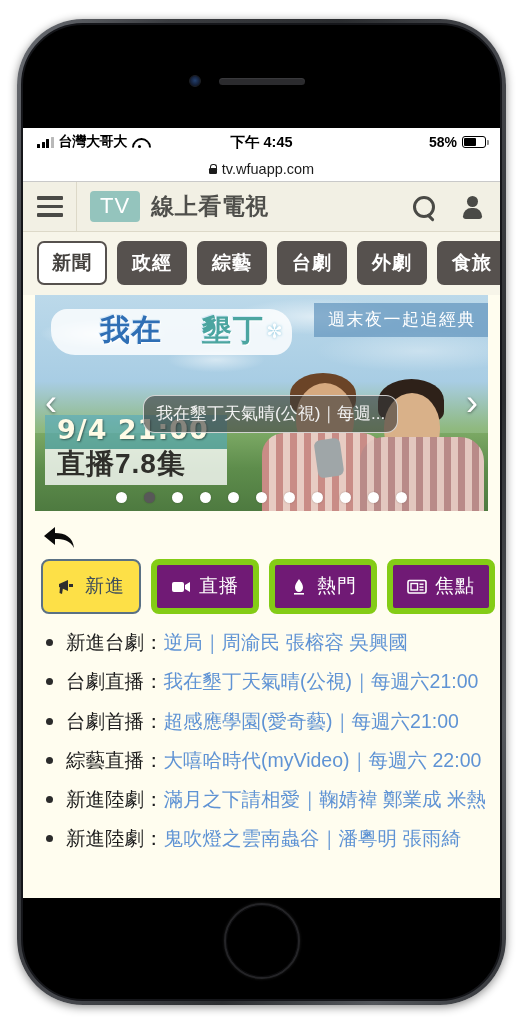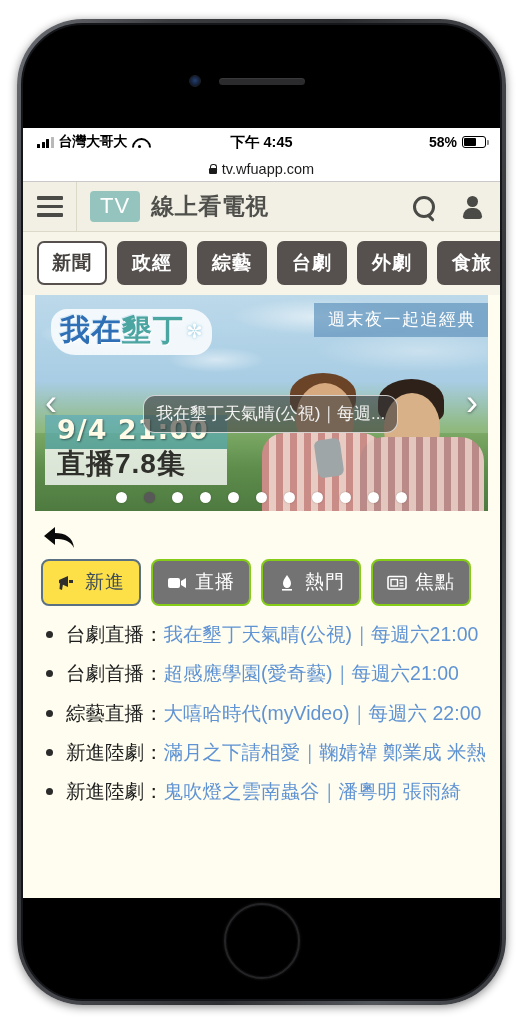--- a/index.html
+++ b/index.html
@@ -183,21 +183,21 @@
   }
   .dt-row { display:flex; align-items:center; }
   .dt-row.r2 { margin-left:54px; margin-top:-2px; }
   .dt-plate {
     background: rgba(255,255,255,.82);
     border-radius: 16px 22px 18px 24px;
     padding: 1px 9px 4px;
     display:flex; align-items:center;
   }
   .dt-w { font-size:30px; font-weight:bold; color:#2f6fb5; letter-spacing:1px; font-family:"DejaVu Sans", sans-serif;
-          text-shadow: 1px 1px 0 #fff, -1px -1px 0 #d6e9f7; }
+          text-shadow: 1px 1px 0 #fff, -1px -1px 0 #d6e9f7; margin-left: 40px; }
   .dt-g { color:#4ba5a0; }
   .dt-flower { color:#ffffff; font-size:20px; margin-left:2px; text-shadow:0 0 3px #7fc2dd; }
 
   .ribbon {
     position:absolute; right:0; top:8px;
     background: rgba(100,150,190,.72);
     color:#fff; font-size:17px; letter-spacing:1.5px;
     padding:5px 12px 6px 14px;
   }
   .schedule-teal {
@@ -243,24 +243,24 @@
   .dot.active { background:#585858; }
 
   
   .backrow { padding: 13px 0 6px 20px; }
   .back-arrow { width:34px; height:26px; position:relative; cursor:pointer; }
   .back-arrow svg { display:block; }
 
   
   .tabs { display:flex; gap:10px; padding: 3px 0 12px 18px; }
   .tab {
-    background:#737373; color:#fff; font-size:19px;
+    background:#701a75; color:#fff; font-size:19px;
     padding:8px 14px 9px; border-radius:8px;
     display:flex; align-items:center; gap:8px; cursor:pointer;
-    border:2px solid #84cc16; letter-spacing:1px;
+    border:6px solid #84cc16; letter-spacing:1px;
   }
   .tab.active { background:#fde047; color:#3f4e5b; border:2px solid #5a7184; }
   .tab-ico { width:20px; height:17px; position:relative; flex:0 0 auto; }
 
   
   .list { padding: 2px 14px 10px 14px; }
   .li { display:flex; align-items:flex-start; margin-bottom:11px; line-height:1.45; }
   .bullet { width:7px; height:7px; background:#2b2b2b; border-radius:50%; margin:11px 13px 0 9px; flex:0 0 auto; }
   .li-text { font-size:19.5px; color:#1d1d1d; }
   .li-link { color:#5f93d4; }
@@ -428,20 +428,24 @@
                   <rect x="12.5" y="11.2" width="4" height="1.4" fill="#ffffff"></rect>
                 </svg>
             </span>
             <span>焦點</span>
           </div>
         </div>
 
         <div class="list" id="content-list">
             <div class="li">
               <span class="bullet"></span>
+              <div class="li-text"><span>新進台劇：</span><span class="li-link">逆局｜周渝民 張榕容 吳興國</span></div>
+            </div>
+            <div class="li">
+              <span class="bullet"></span>
               <div class="li-text"><span>台劇直播：</span><span class="li-link">我在墾丁天氣晴(公視)｜每週六21:00</span></div>
             </div>
             <div class="li">
               <span class="bullet"></span>
               <div class="li-text"><span>台劇首播：</span><span class="li-link">超感應學園(愛奇藝)｜每週六21:00</span></div>
             </div>
             <div class="li">
               <span class="bullet"></span>
               <div class="li-text"><span>綜藝直播：</span><span class="li-link">大嘻哈時代(myVideo)｜每週六 22:00</span></div>
             </div>

